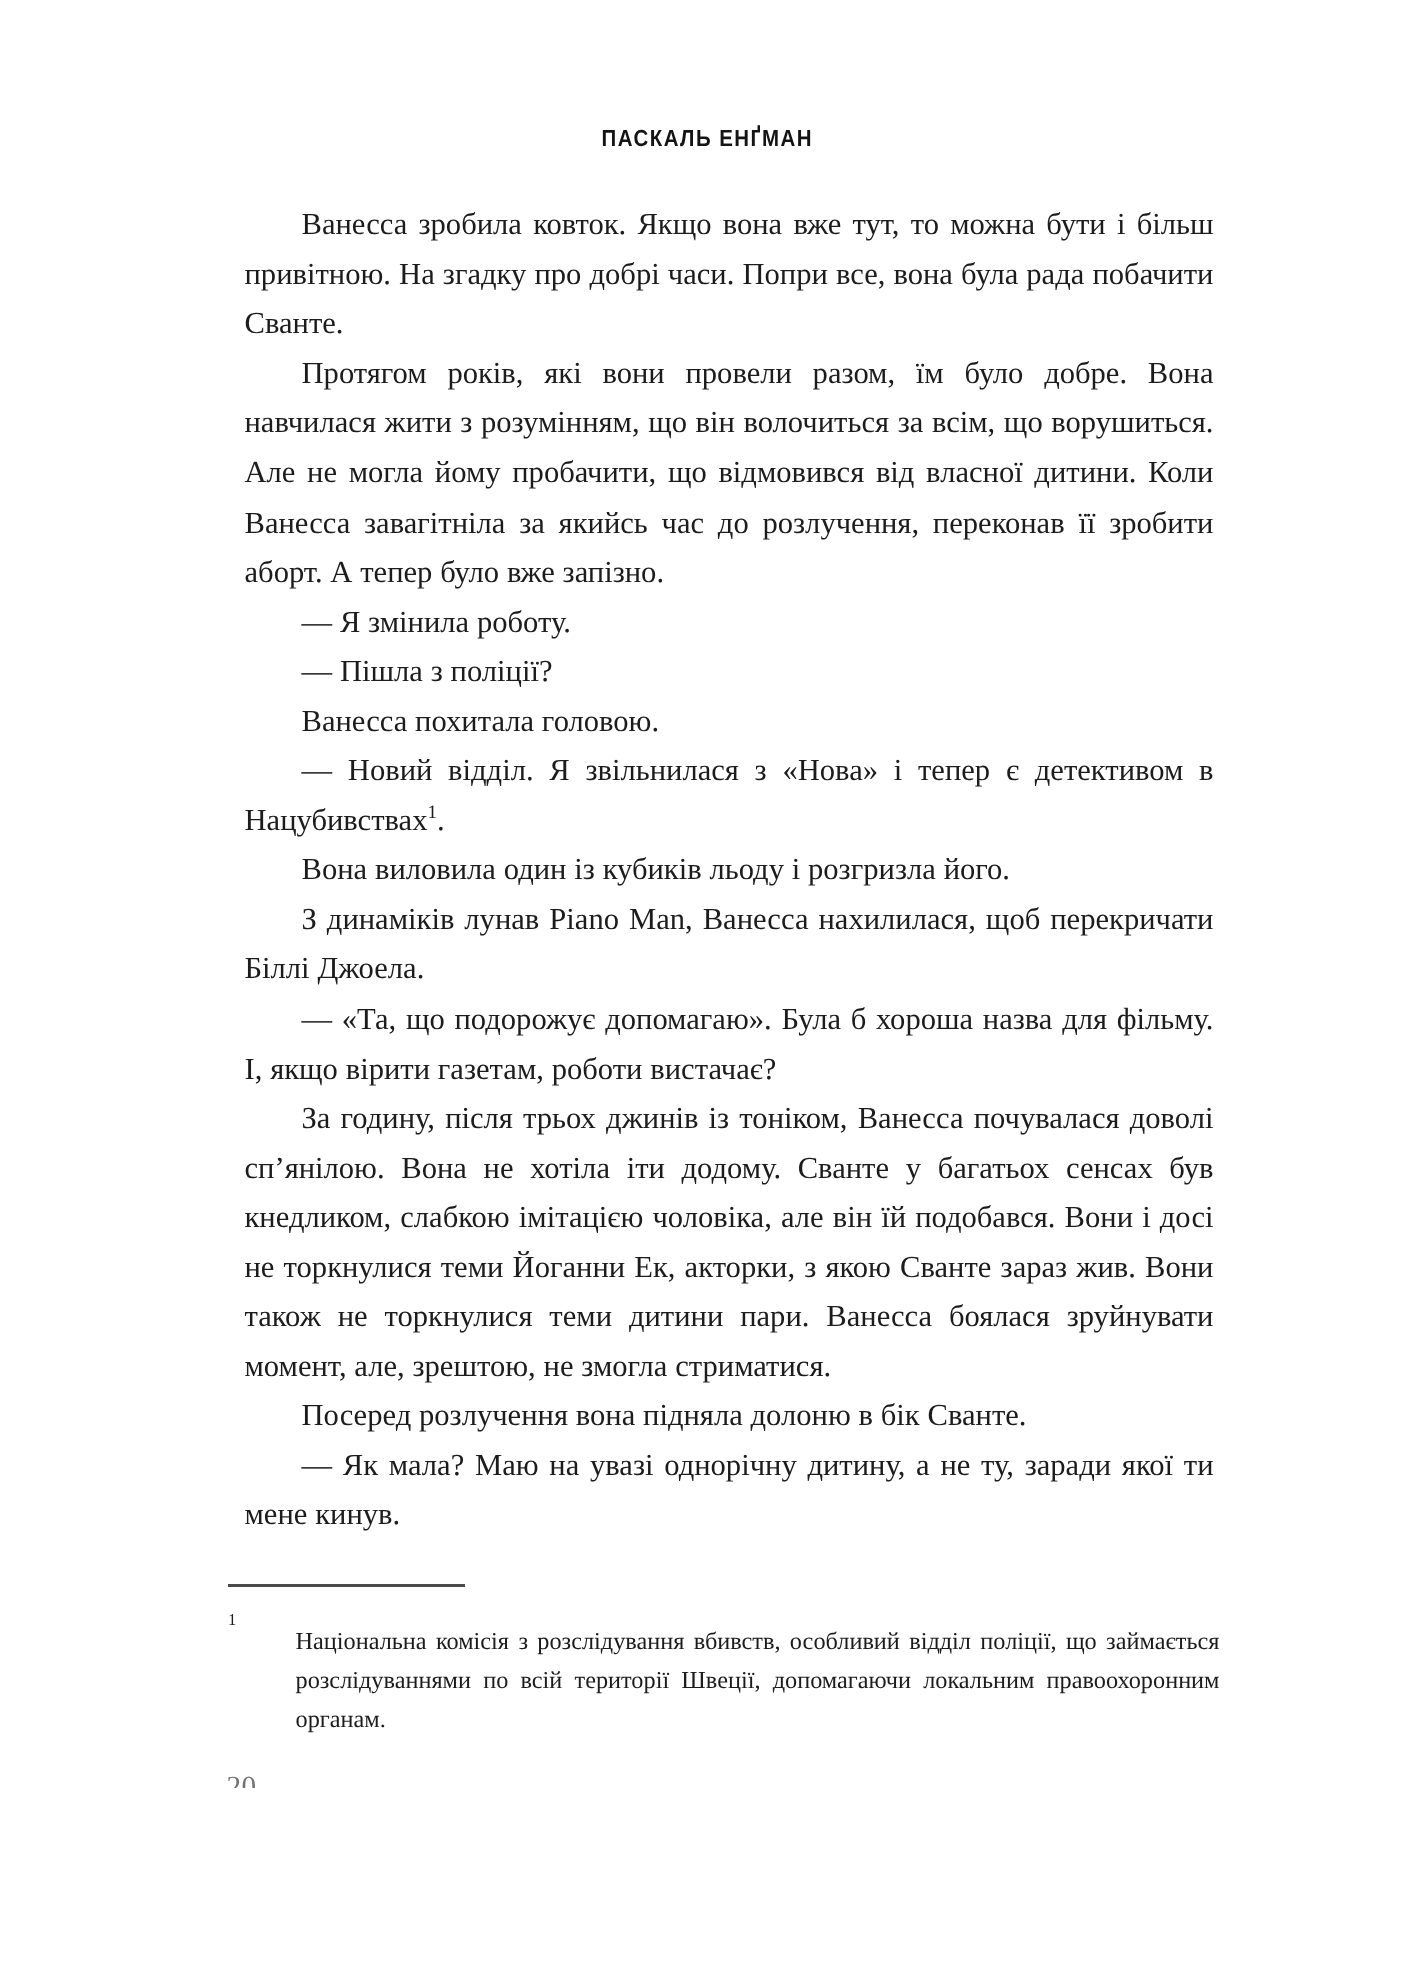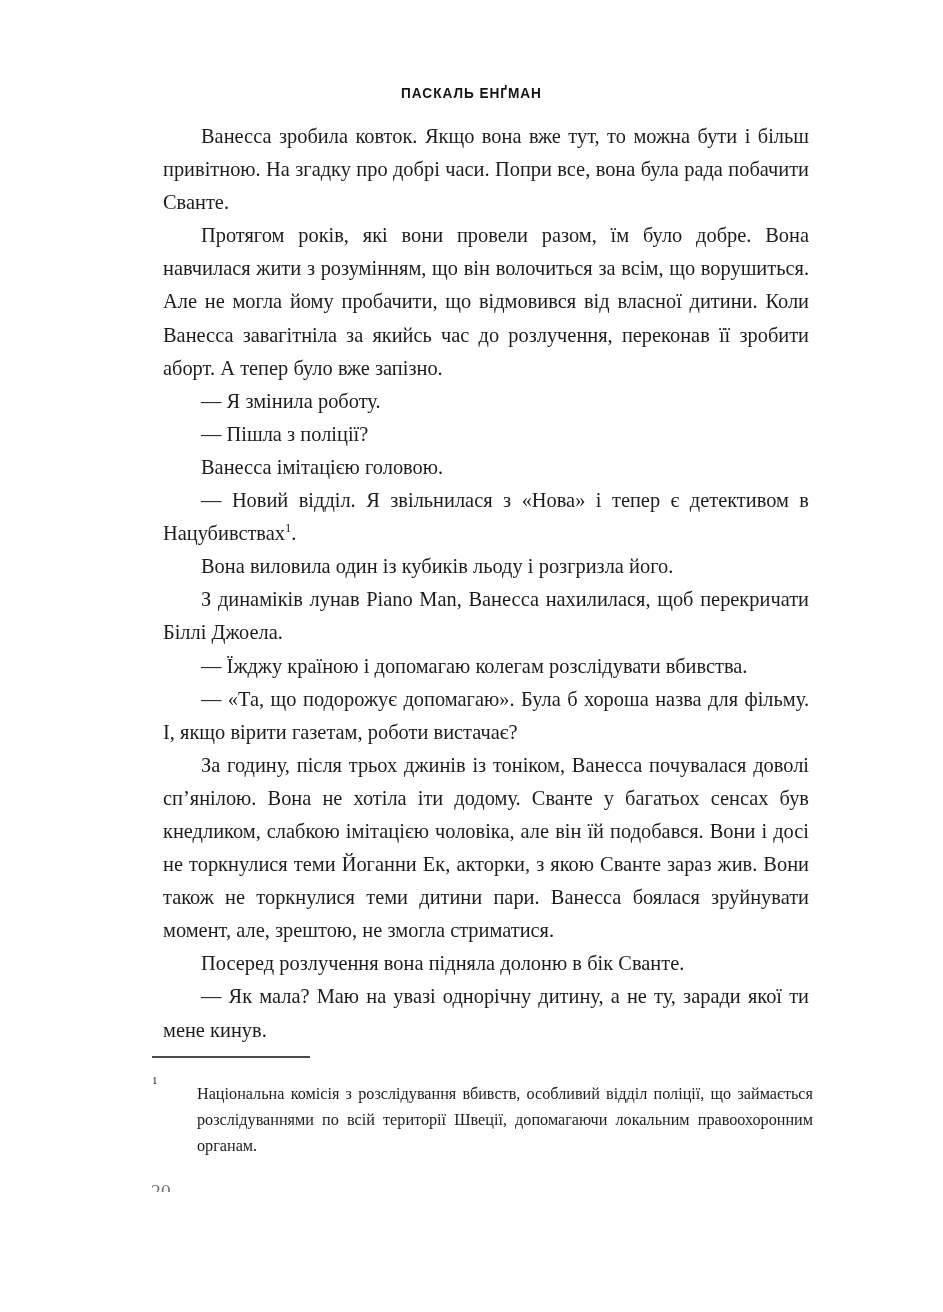--- a/index.html
+++ b/index.html
@@ -31,21 +31,21 @@
     font-weight: bold;
     font-size: 15.5px;
     letter-spacing: 1.1px;
     color: #141414;
     transform: scaleX(0.88);
   }
 
   
   .body-block {
     position: absolute;
-    top: 120px;
+    top: 134px;
     left: 163px;
     width: 646px;
   }
 
   .para {
     margin: 0;
     font-size: 20.4px;
     line-height: 33.1px;
     text-align: justify;
     text-indent: 38px;
@@ -113,27 +113,26 @@
 <div class="page">
 
   <div class="running-head">ПАСКАЛЬ ЕНҐМАН</div>
 
   <div class="body-block">
 
     <p class="para">Ванесса зробила ковток. Якщо вона вже тут, то можна бути і більш привітною. На згадку про добрі часи. Попри все, вона була рада побачити Сванте.</p>
     <p class="para">Протягом років, які вони провели разом, їм було добре. Вона навчилася жити з розумінням, що він волочиться за всім, що ворушиться. Але не могла йому пробачити, що відмовився від власної дитини. Коли Ванесса завагітніла за якийсь час до розлучення, переконав її зробити аборт. А тепер було вже запізно.</p>
     <p class="para">— Я змінила роботу.</p>
     <p class="para">— Пішла з поліції?</p>
-    <p class="para">Ванесса імітацією головою.</p>
+    <p class="para">Ванесса похитала головою.</p>
 
     <p class="para"><span>— Новий відділ. Я звільнилася з «Нова» і тепер є детективом в Нацубивствах</span><sup class="fn-ref">1</sup><span>.</span></p>
 
     <p class="para">Вона виловила один із кубиків льоду і розгризла його.</p>
     <p class="para">З динаміків лунав Piano Man, Ванесса нахилилася, щоб перекричати Біллі Джоела.</p>
-    <p class="para">— Їжджу країною і допомагаю колегам розслідувати вбивства.</p>
     <p class="para">— «Та, що подорожує допомагаю». Була б хороша назва для фільму. І, якщо вірити газетам, роботи вистачає?</p>
     <p class="para">За годину, після трьох джинів із тоніком, Ванесса почувалася доволі сп’янілою. Вона не хотіла іти додому. Сванте у багатьох сенсах був кнедликом, слабкою імітацією чоловіка, але він їй подобався. Вони і досі не торкнулися теми Йоганни Ек, акторки, з якою Сванте зараз жив. Вони також не торкнулися теми дитини пари. Ванесса боялася зруйнувати момент, але, зрештою, не змогла стриматися.</p>
     <p class="para">Посеред розлучення вона підняла долоню в бік Сванте.</p>
     <p class="para">— Як мала? Маю на увазі однорічну дитину, а не ту, заради якої ти мене кинув.</p>
 
   </div>
 
   <div class="footnote-area">
     <div class="footnote-rule"></div>
     <div class="footnote">

